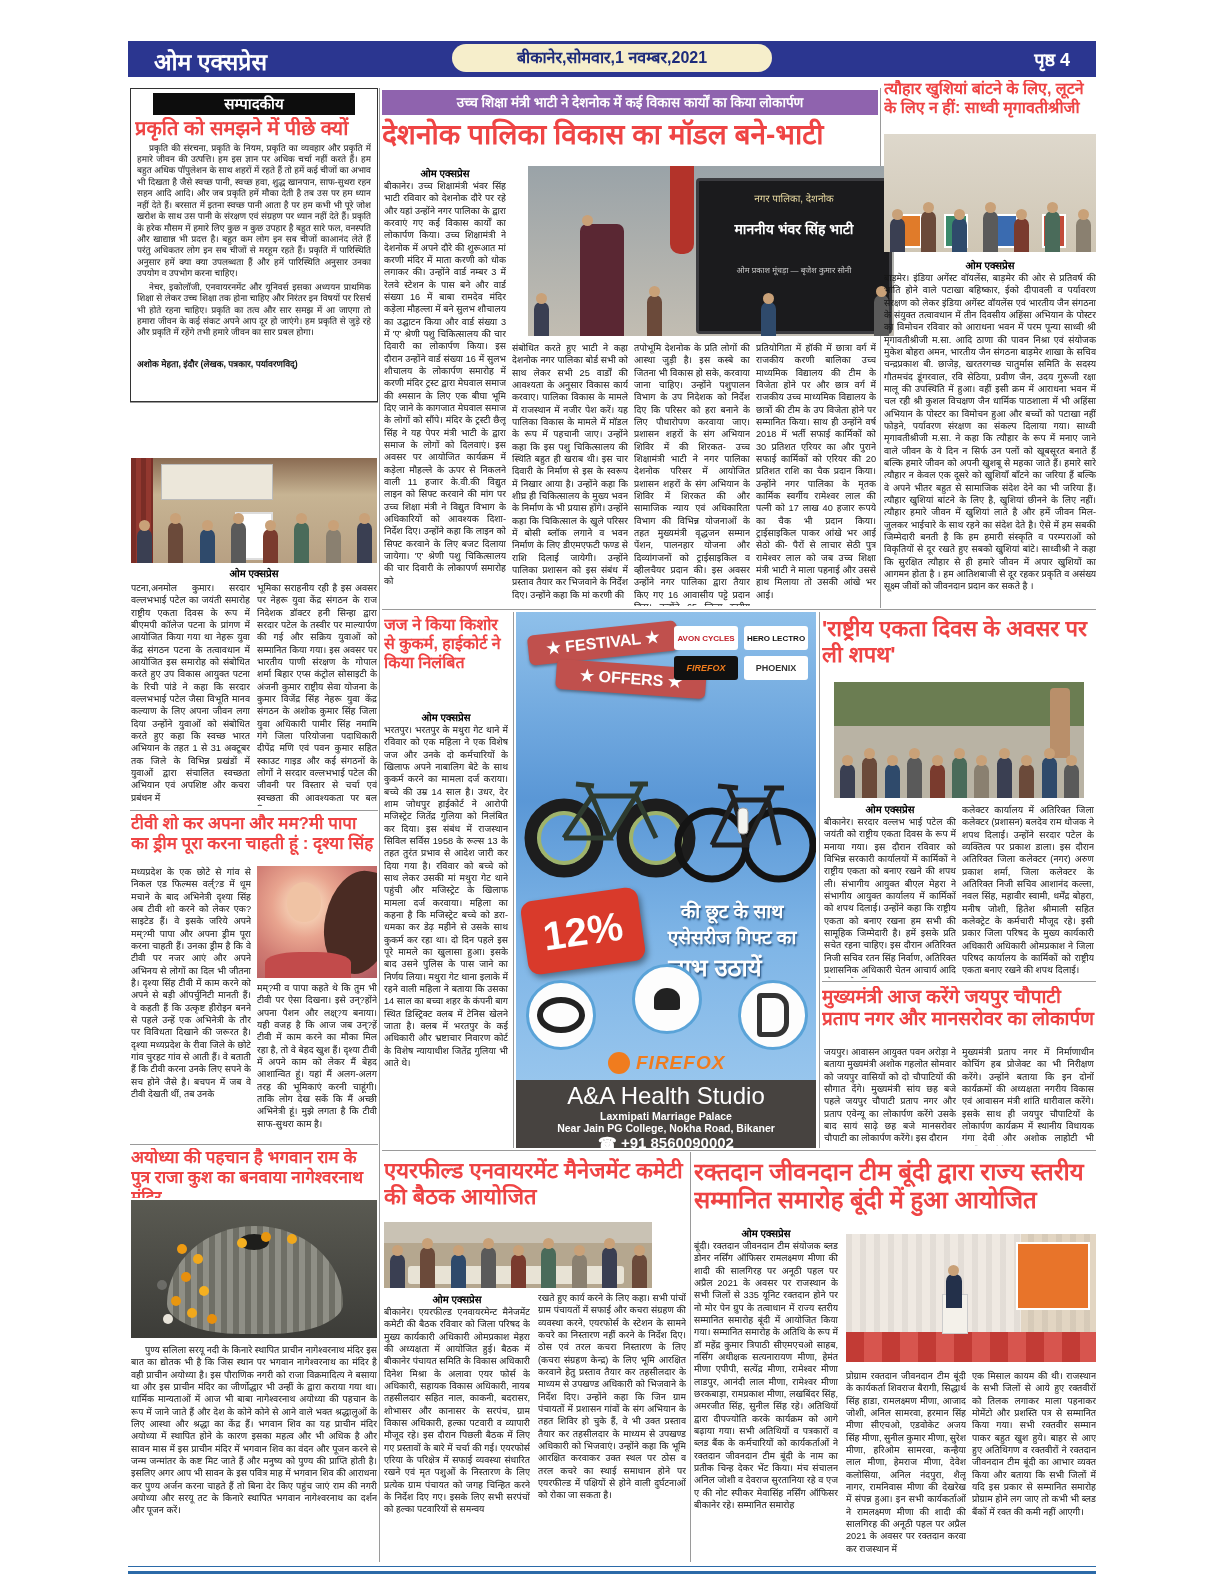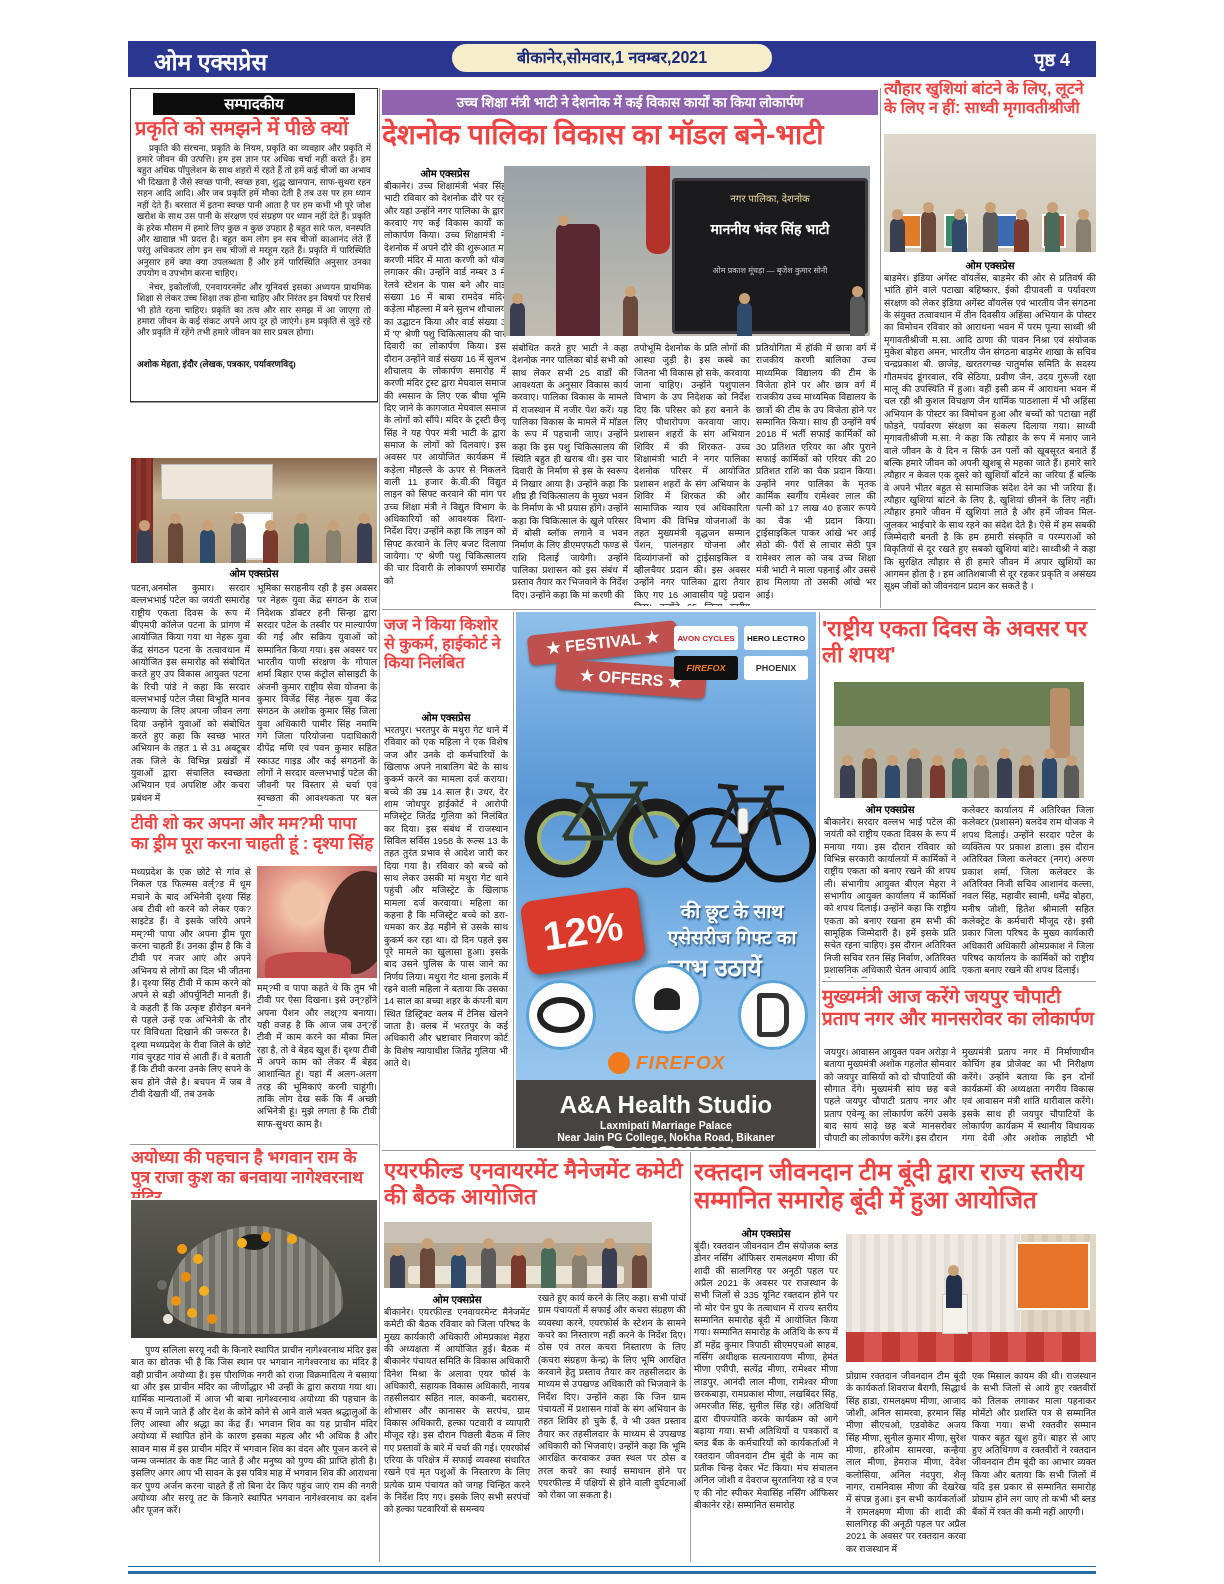--- a/index.html
+++ b/index.html
@@ -55,29 +55,29 @@
   <div class="hr" style="left:382px;top:609px;width:714px;"></div>
   <div class="hr" style="left:822px;top:981px;width:274px;"></div>
   <div class="hr" style="left:382px;top:1150px;width:714px;"></div>
   <div class="abs" style="left:128px;top:1566px;width:968px;height:4px;border-top:1px solid #2b6aa8;border-bottom:3px solid #2b6aa8;"></div>
 
   <div class="abs edbox" style="left:130px;top:88px;width:246px;height:312px;overflow:hidden;">
     <div class="edlabel" style="margin:4px 22px 2px;height:22px;line-height:22px;font-size:15px;">सम्पादकीय</div>
     <div class="hl" style="font-size:20px;margin:2px 4px;">प्रकृति को समझने में पीछे क्यों</div>
     <div class="bt-sm" style="margin:2px 6px;text-indent:12px;">प्रकृति की संरचना, प्रकृति के नियम, प्रकृति का व्यवहार और प्रकृति में हमारे जीवन की उत्पत्ति। हम इस ज्ञान पर अधिक चर्चा नहीं करते हैं। हम बहुत अधिक पॉपुलेशन के साथ शहरों में रहते हैं तो हमें कई चीजों का अभाव भी दिखता है जैसे स्वच्छ पानी, स्वच्छ हवा, शुद्ध खानपान, साफ-सुथरा रहन सहन आदि आदि। और जब प्रकृति हमें मौका देती है तब उस पर हम ध्यान नहीं देते हैं। बरसात में इतना स्वच्छ पानी आता है पर हम कभी भी पूरे जोश खरोश के साथ उस पानी के संरक्षण एवं संग्रहण पर ध्यान नहीं देते हैं। प्रकृति के हरेक मौसम में हमारे लिए कुछ न कुछ उपहार है बहुत सारे फल, वनस्पति और खाद्यान्न भी प्रदत्त है। बहुत कम लोग इन सब चीजों काआनंद लेते हैं परंतु अधिकतर लोग इन सब चीजों से मरहूम रहते हैं। प्रकृति में पारिस्थिति अनुसार हमें क्या क्या उपलब्धता हैं और हमें पारिस्थिति अनुसार उनका उपयोग व उपभोग करना चाहिए।</div>
     <div class="bt-sm" style="margin:2px 6px;text-indent:12px;">नेचर, इकोलॉजी, एनवायरनमेंट और यूनिवर्स इसका अध्ययन प्राथमिक शिक्षा से लेकर उच्च शिक्षा तक होना चाहिए और निरंतर इन विषयों पर रिसर्च भी होते रहना चाहिए। प्रकृति का तत्व और सार समझ में आ जाएगा तो हमारा जीवन के कई संकट अपने आप दूर हो जाएंगे। हम प्रकृति से जुड़े रहे और प्रकृति में रहेंगे तभी हमारे जीवन का सार प्रबल होगा।</div>
-    <div class="bt-sm" style="margin:20px 6px;font-weight:700;font-family:Liberation Serif, serif;">अशोक मेहता, इंदौर (लेखक, पत्रकार, पर्यावरणविद्)</div>
+    <div class="bt-sm" style="margin:20px 6px;font-weight:700;">अशोक मेहता, इंदौर (लेखक, पत्रकार, पर्यावरणविद्)</div>
   </div>
 
   <div class="abs kicker" style="left:382px;top:90px;width:496px;height:25px;line-height:25px;font-size:13.5px;">उच्च शिक्षा मंत्री भाटी ने देशनोक में कई विकास कार्यों का किया लोकार्पण</div>
   <div class="abs hl" style="left:382px;top:118px;width:496px;height:44px;font-size:28px;white-space:nowrap;">देशनोक पालिका विकास का मॉडल बने-भाटी</div>
   <div class="abs by" style="left:384px;top:166px;width:122px;">ओम एक्सप्रेस</div>
   <div class="abs bt" style="left:384px;top:180px;width:122px;height:426px;">बीकानेर। उच्च शिक्षामंत्री भंवर सिंह भाटी रविवार को देशनोक दौरे पर रहे और यहां उन्होंने नगर पालिका के द्वारा करवाएं गए कई विकास कार्यों का लोकार्पण किया। उच्च शिक्षामंत्री ने देशनोक में अपने दौरे की शुरूआत मां करणी मंदिर में माता करणी को धोक लगाकर की। उन्होंने वार्ड नम्बर 3 में रेलवे स्टेशन के पास बने और वार्ड संख्या 16 में बाबा रामदेव मंदिर कड़ेला मौहल्ला में बने सुलभ शौचालय का उद्घाटन किया और वार्ड संख्या 3 में 'ए' श्रेणी पशु चिकित्सालय की चार दिवारी का लोकार्पण किया। इस दौरान उन्होंने वार्ड संख्या 16 में सुलभ शौचालय के लोकार्पण समारोह में करणी मंदिर ट्रस्ट द्वारा मेघवाल समाज की श्मसान के लिए एक बीघा भूमि दिए जाने के कागजात मेघवाल समाज के लोगों को सौंपे। मंदिर के ट्रस्टी छैलू सिंह ने यह पेपर मंत्री भाटी के द्वारा समाज के लोगों को दिलवाएं। इस अवसर पर आयोजित कार्यक्रम में कड़ेला मौहल्ले के ऊपर से निकलने वाली 11 हजार के.वी.की विद्युत लाइन को सिफ्ट करवाने की मांग पर उच्च शिक्षा मंत्री ने विद्युत विभाग के अधिकारियों को आवश्यक दिशा-निर्देश दिए। उन्होंने कहा कि लाइन को सिफ्ट करवाने के लिए बजट दिलाया जायेगा। 'ए' श्रेणी पशु चिकित्सालय की चार दिवारी के लोकापर्ण समारोह को</div>
 
-  <div class="photo" style="left:504px;top:166px;width:366px;height:170px;background:linear-gradient(180deg,#9aa3a8,#c2bdb2);">
+  <div class="photo" style="left:528px;top:166px;width:366px;height:170px;background:linear-gradient(180deg,#9aa3a8,#c2bdb2);">
     <div class="pd" style="left:142px;top:0;width:24px;height:88px;background:#b3332a;border-radius:0 0 10px 10px;"></div>
     <div class="pd plaque" style="left:168px;top:12px;width:190px;height:140px;padding-top:10px;">
       <div style="font-size:10px;color:#e8d9a0;">नगर पालिका, देशनोक</div>
       <div style="font-size:14px;font-weight:700;margin-top:14px;">माननीय भंवर सिंह भाटी</div>
       <div style="font-size:8px;color:#cfcfcf;margin-top:26px;">ओम प्रकाश मूंधड़ा — बृजेश कुमार सोनी</div>
     </div>
     <div class="pd person" style="left:52px;width:44px;height:112px;background:#5a2733;"></div>
   <div class="person" style="left: 6px; height: 34px; background: rgb(58, 63, 82);"></div>
       <div class="person" style="left: 119.333px; height: 41px; background: rgb(107, 74, 58);"></div>
       <div class="person" style="left: 232.667px; height: 34px; background: rgb(47, 74, 107);"></div>
@@ -175,21 +175,21 @@
       <div style="width:26px;height:22px;background:#222;border-radius:50% 50% 12% 12%;"></div>
     </div>
     <div class="acc-circle" style="left:222px;top:368px;">
       <div style="width:22px;height:34px;border:5px solid #333;border-radius:4px 14px 14px 4px;"></div>
     </div>
 
     <div class="abs" style="left:92px;top:440px;width:22px;height:22px;background:#f07c1e;border-radius:50%;"></div>
     <div class="abs" style="left:120px;top:440px;font-size:19px;font-weight:700;font-style:italic;color:#f07c1e;letter-spacing:1px;">FIREFOX</div>
 
     <div class="abs ad-footer" style="left:0;top:468px;width:300px;height:68px;">
-      <div style="font-size:24px;font-weight:700;margin-top:11px;">A&amp;A Health Studio</div>
+      <div style="font-size:24px;font-weight:400;margin-top:2px;">A&amp;A Health Studio</div>
       <div style="font-size:10.5px;font-weight:700;">Laxmipati Marriage Palace</div>
       <div style="font-size:10.5px;font-weight:700;">Near Jain PG College, Nokha Road, Bikaner</div>
       <div style="font-size:15px;font-weight:700;"><span>☎</span> <span>+91 8560090002</span></div>
     </div>
   </div>
 
   <div class="abs hl" style="left:822px;top:616px;width:274px;height:62px;font-size:22px;">'राष्ट्रीय एकता दिवस के अवसर पर ली शपथ'</div>
   <div class="photo" style="left:834px;top:682px;width:250px;height:116px;background:linear-gradient(180deg,#6b7d52 0 38%,#b9b3a4 38% 100%);">
     <div class="pd" style="right:14px;top:6px;width:20px;height:70px;background:#b98f6a;border-radius:4px 4px 0 0;"></div>
   <div class="person" style="left: 6px; height: 34px; background: rgb(58, 63, 82);"></div>

